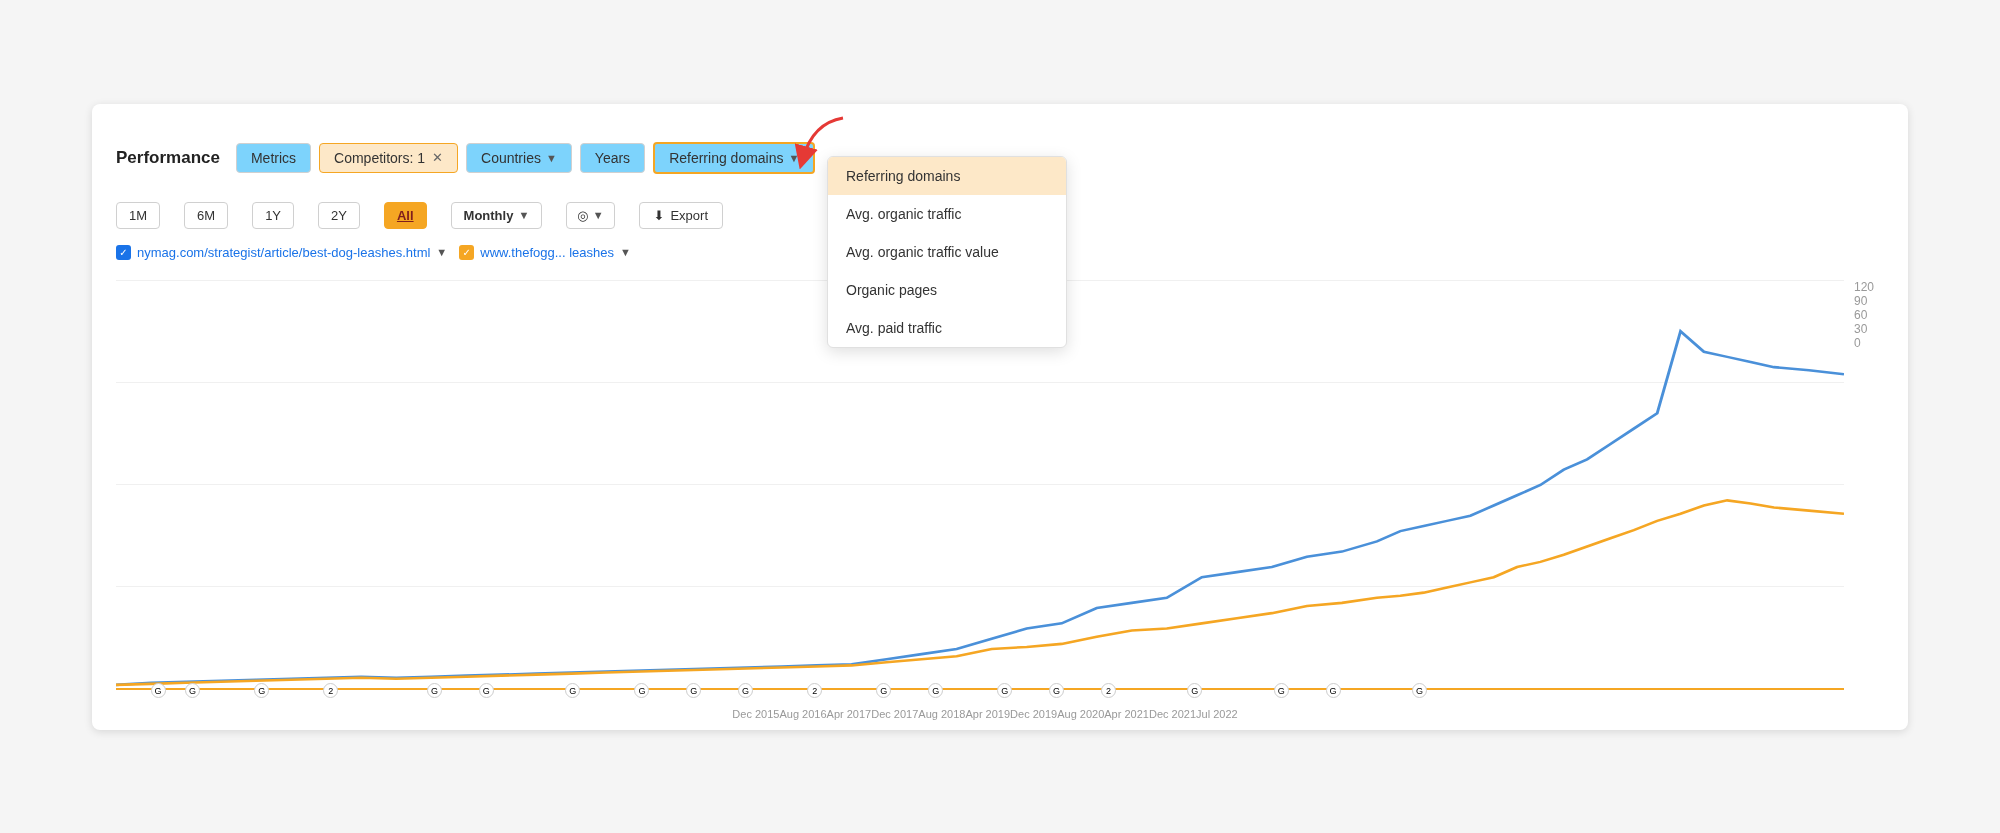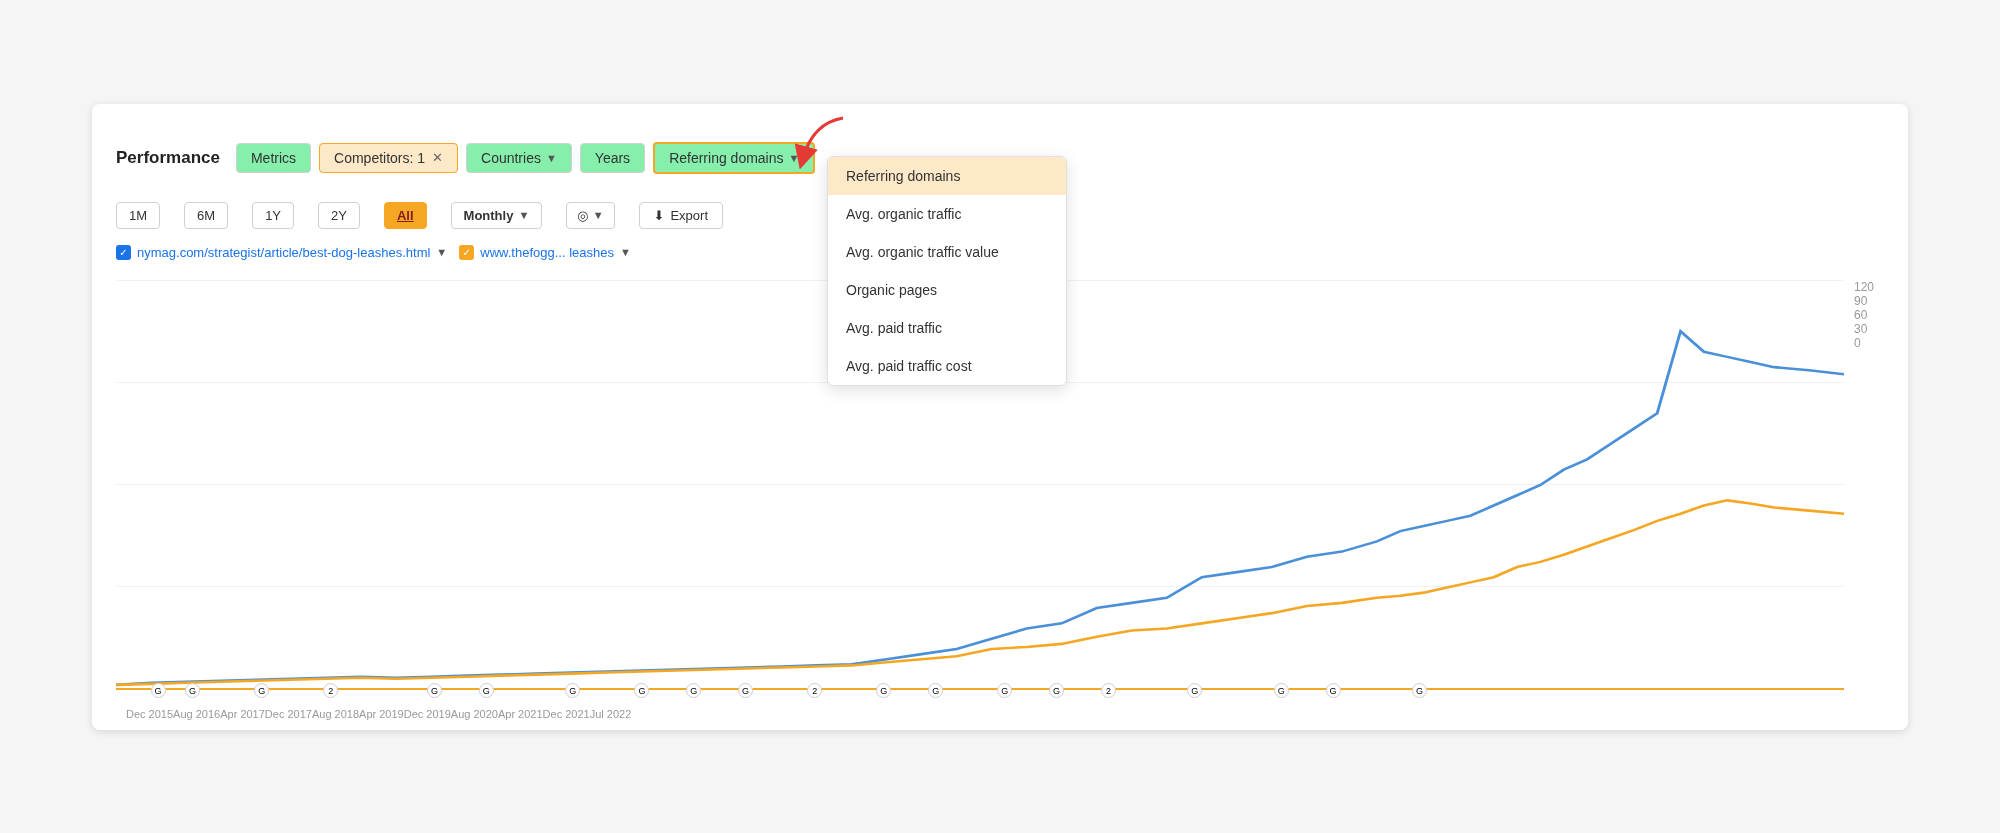--- a/index.html
+++ b/index.html
@@ -29,21 +29,21 @@
       flex-wrap: wrap;
     }
     .toolbar-title {
       font-weight: 700;
       font-size: 17px;
       color: #222;
       margin-right: 8px;
     }
     .btn {
       border: 1px solid #d0d0d0;
-      background: #86efac;
+      background: #7dd3fc;
       border-radius: 4px;
       padding: 6px 14px;
       font-size: 14px;
       color: #333;
       cursor: pointer;
       display: flex;
       align-items: center;
       gap: 5px;
       white-space: nowrap;
     }
@@ -213,21 +213,21 @@
       font-size: 12px;
       color: #999;
     }
     
     .x-axis {
       position: absolute;
       bottom: 10px;
       left: 10px;
       right: 40px;
       display: flex;
-      justify-content: flex-start;
+      justify-content: center;
       font-size: 11px;
       color: #999;
     }
     
     .grid-lines {
       position: absolute;
       top: 10px;
       left: 0;
       right: 40px;
       bottom: 40px;
@@ -518,17 +518,14 @@
     </div>
     <div class="dropdown-item">
       <span>Avg. organic traffic value</span>
     </div>
     <div class="dropdown-item">
       <span>Organic pages</span>
     </div>
     <div class="dropdown-item">
       <span>Avg. paid traffic</span>
     </div>
-    <div class="dropdown-item">
-      <span>Avg. paid traffic cost</span>
-    </div>
   </div>
 </div>
 
 </body></html>

